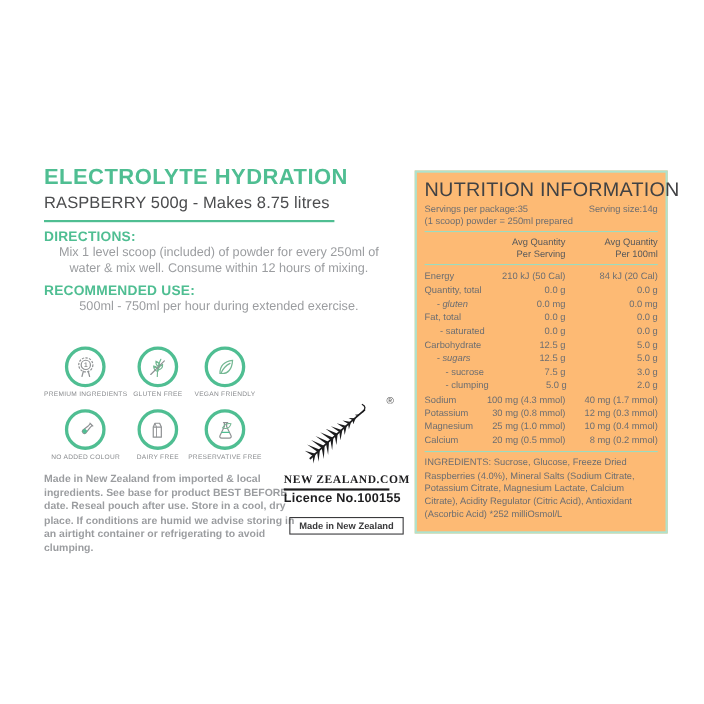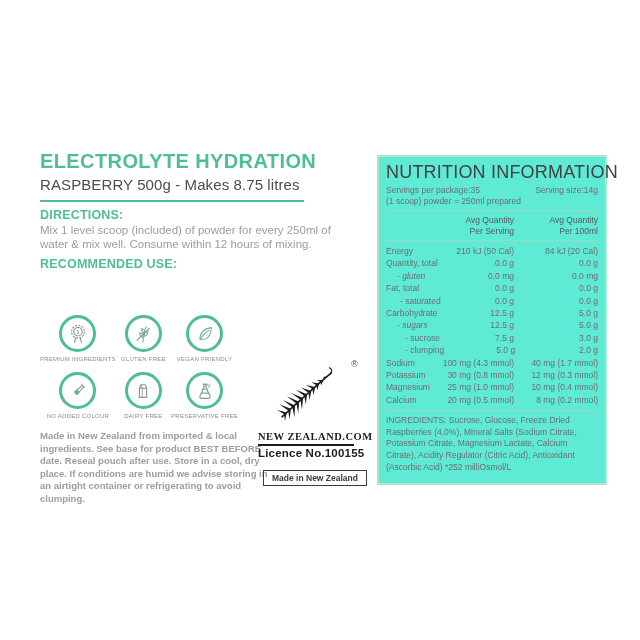--- a/index.html
+++ b/index.html
@@ -14,21 +14,21 @@
   html,body{margin:0;padding:0;background:#fff;}
   body{width:640px;height:640px;font-family:"Liberation Sans","DejaVu Sans",sans-serif;}
   .canvas{position:relative;width:640px;height:640px;background:#fff;overflow:hidden;}
 
   
   .left-col{position:absolute;left:40px;top:150px;width:318px;}
   .title{color:var(--green);font-size:20px;font-weight:700;letter-spacing:.4px;line-height:22px;}
   .subtitle{color:var(--dark);font-size:15px;font-weight:400;letter-spacing:.1px;margin-top:4px;}
   .rule{border-top:2px solid var(--green);width:264px;margin-top:7px;}
   .sec-head{color:var(--green);font-size:12.5px;font-weight:700;letter-spacing:.2px;margin-top:6px;}
-  .sec-body{color:var(--gray);font-size:11.5px;line-height:13.5px;margin-top:2px;}
+  .sec-body{color:var(--gray);font-size:11.5px;line-height:13.5px;margin-top:2px;text-align:center;}
 
   
   .badges{position:absolute;left:40px;top:315px;width:198px;display:grid;
           grid-template-columns:repeat(3,1fr);row-gap:10px;}
   .badge{display:flex;flex-direction:column;align-items:center;}
   .badge-circle{width:31px;height:31px;border:3px solid var(--green);border-radius:50%;
                 display:flex;align-items:center;justify-content:center;background:#fff;}
   .badge-circle svg{width:22px;height:22px;}
   .badge-label{font-size:6px;color:#8a8c8f;margin-top:4px;letter-spacing:.25px;white-space:nowrap;}
 
@@ -41,21 +41,21 @@
   .fern-svg{display:block;width:94px;height:72px;margin-left:2px;}
   .regmark{position:absolute;top:2px;right:0;font-size:9px;color:#4a4a4a;}
   .nz-brand{font-size:10.5px;font-weight:700;color:var(--ink);letter-spacing:.5px;white-space:nowrap;margin-top:2px;font-family:Liberation Serif, serif;}
   .nz-rule{border-top:2px solid var(--ink);width:96px;margin:2px 0 1px;}
   .nz-licence{font-size:11.5px;font-weight:700;color:var(--ink);white-space:nowrap;letter-spacing:.2px;}
   .origin-box{display:inline-block;border:1.5px solid #3a3a3c;padding:2px 8px;font-size:8.5px;
               font-weight:700;color:#3a3a3c;margin-top:11px;margin-left:5px;white-space:nowrap;}
 
   
   .nutrition{position:absolute;left:377px;top:155px;width:230px;height:330px;
-             border:2px solid var(--mint);box-sizing:border-box;padding:5px 7px;background:#5eead4;}
+             border:2px solid var(--mint);box-sizing:border-box;padding:5px 7px;background:#fdba74;}
   .nut-title{font-size:18px;color:#414244;letter-spacing:.2px;white-space:nowrap;line-height:20px;}
   .serv-row{display:flex;justify-content:space-between;font-size:8.5px;color:var(--tgray);margin-top:3px;}
   .scoop{font-size:8.5px;color:var(--tgray);margin-top:1px;}
   .hr{border-top:1.5px solid var(--mint-line);margin:4px 0;}
   .row{display:flex;font-size:8.5px;color:var(--tgray);line-height:12.4px;}
   .row .lbl{flex:1;white-space:nowrap;}
   .row .v1{width:72px;text-align:right;white-space:nowrap;}
   .row .v2{width:84px;text-align:right;white-space:nowrap;}
   .head-row{color:#58595b;text-align:right;line-height:10.5px;margin-bottom:2px;}
   .head-row .v1,.head-row .v2{width:auto;min-width:72px;}
@@ -72,20 +72,21 @@
 
   <div class="left-col">
     <div class="title">ELECTROLYTE HYDRATION</div>
     <div class="subtitle">RASPBERRY 500g - Makes 8.75 litres</div>
     <div class="rule"></div>
 
     <div class="sec-head">DIRECTIONS:</div>
     <div class="sec-body">Mix 1 level scoop (included) of powder for every 250ml of water &amp; mix well. Consume within 12 hours of mixing.</div>
 
     <div class="sec-head">RECOMMENDED USE:</div>
+    <div class="sec-body">500ml - 750ml per hour during extended exercise.</div>
   </div>
 
   <div class="badges">
     <div class="badge">
       <span class="badge-circle">
         <svg viewBox="0 0 24 24">
             <g fill="none" stroke="#8f9294" stroke-width="1.2">
           <circle cx="12" cy="9.5" r="7" stroke-dasharray="2.3 1.3"></circle>
           <circle cx="12" cy="9.5" r="4.6"></circle>
           <path d="M9.6 15.8 L8.2 21 M14.4 15.8 L15.8 21" stroke-linecap="round"></path>

